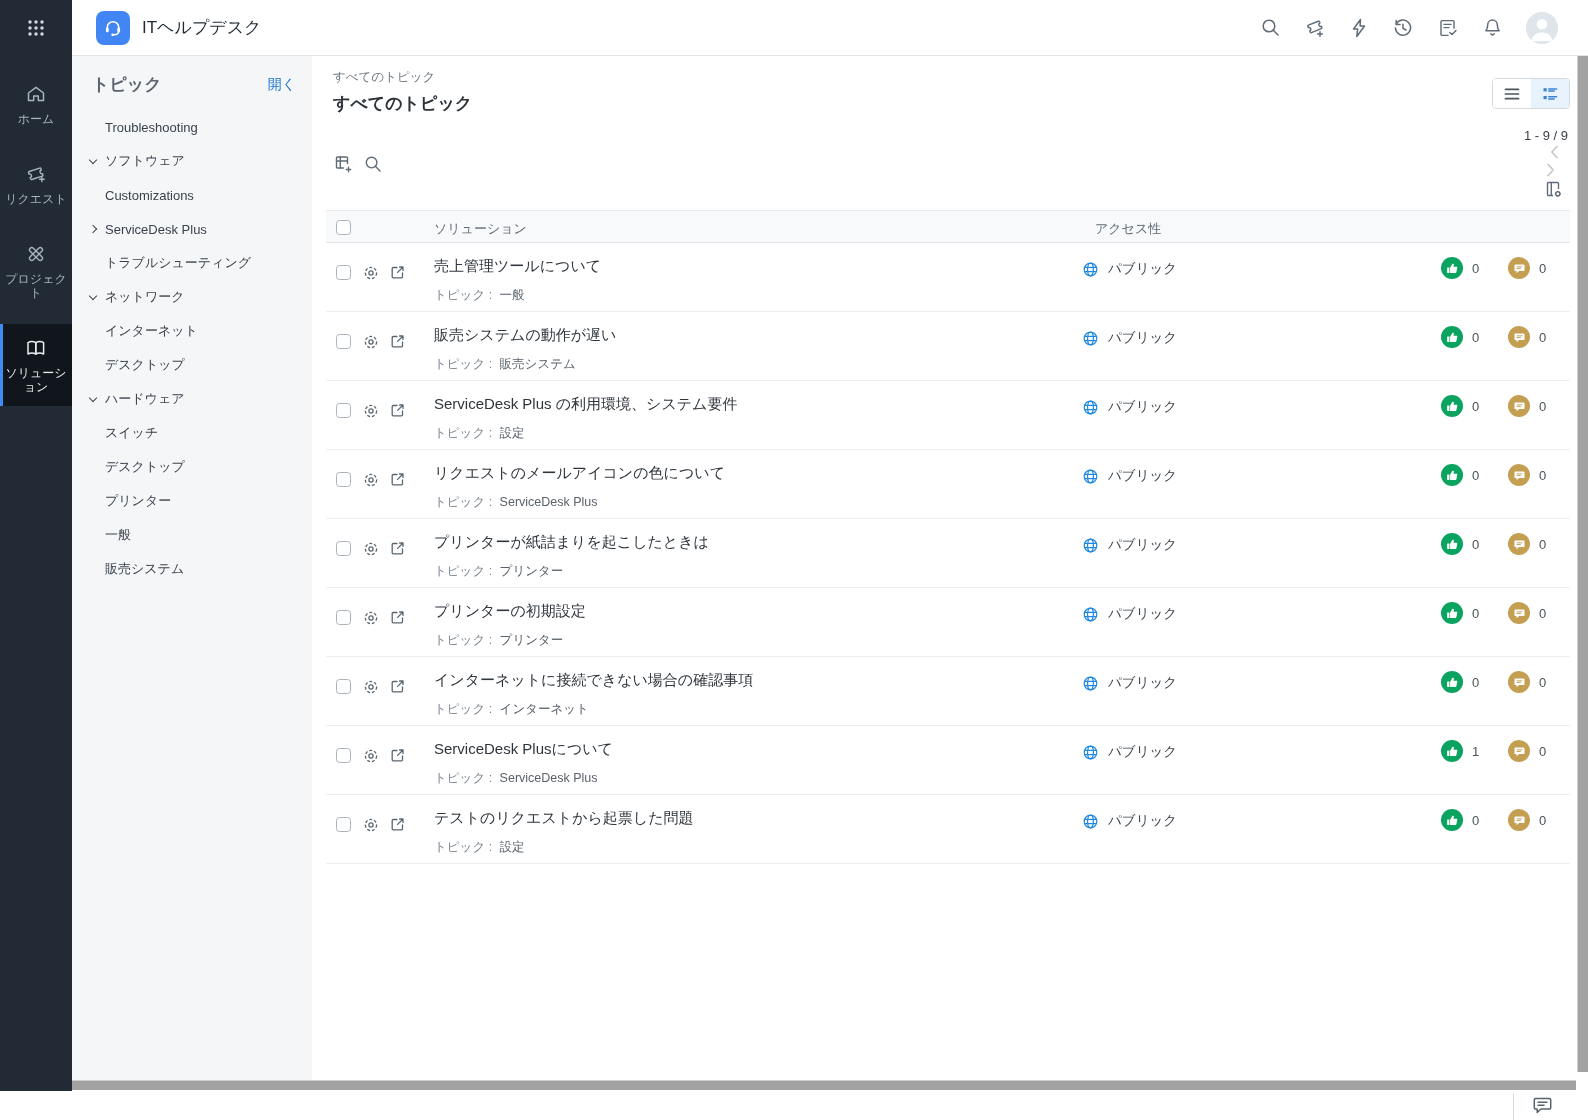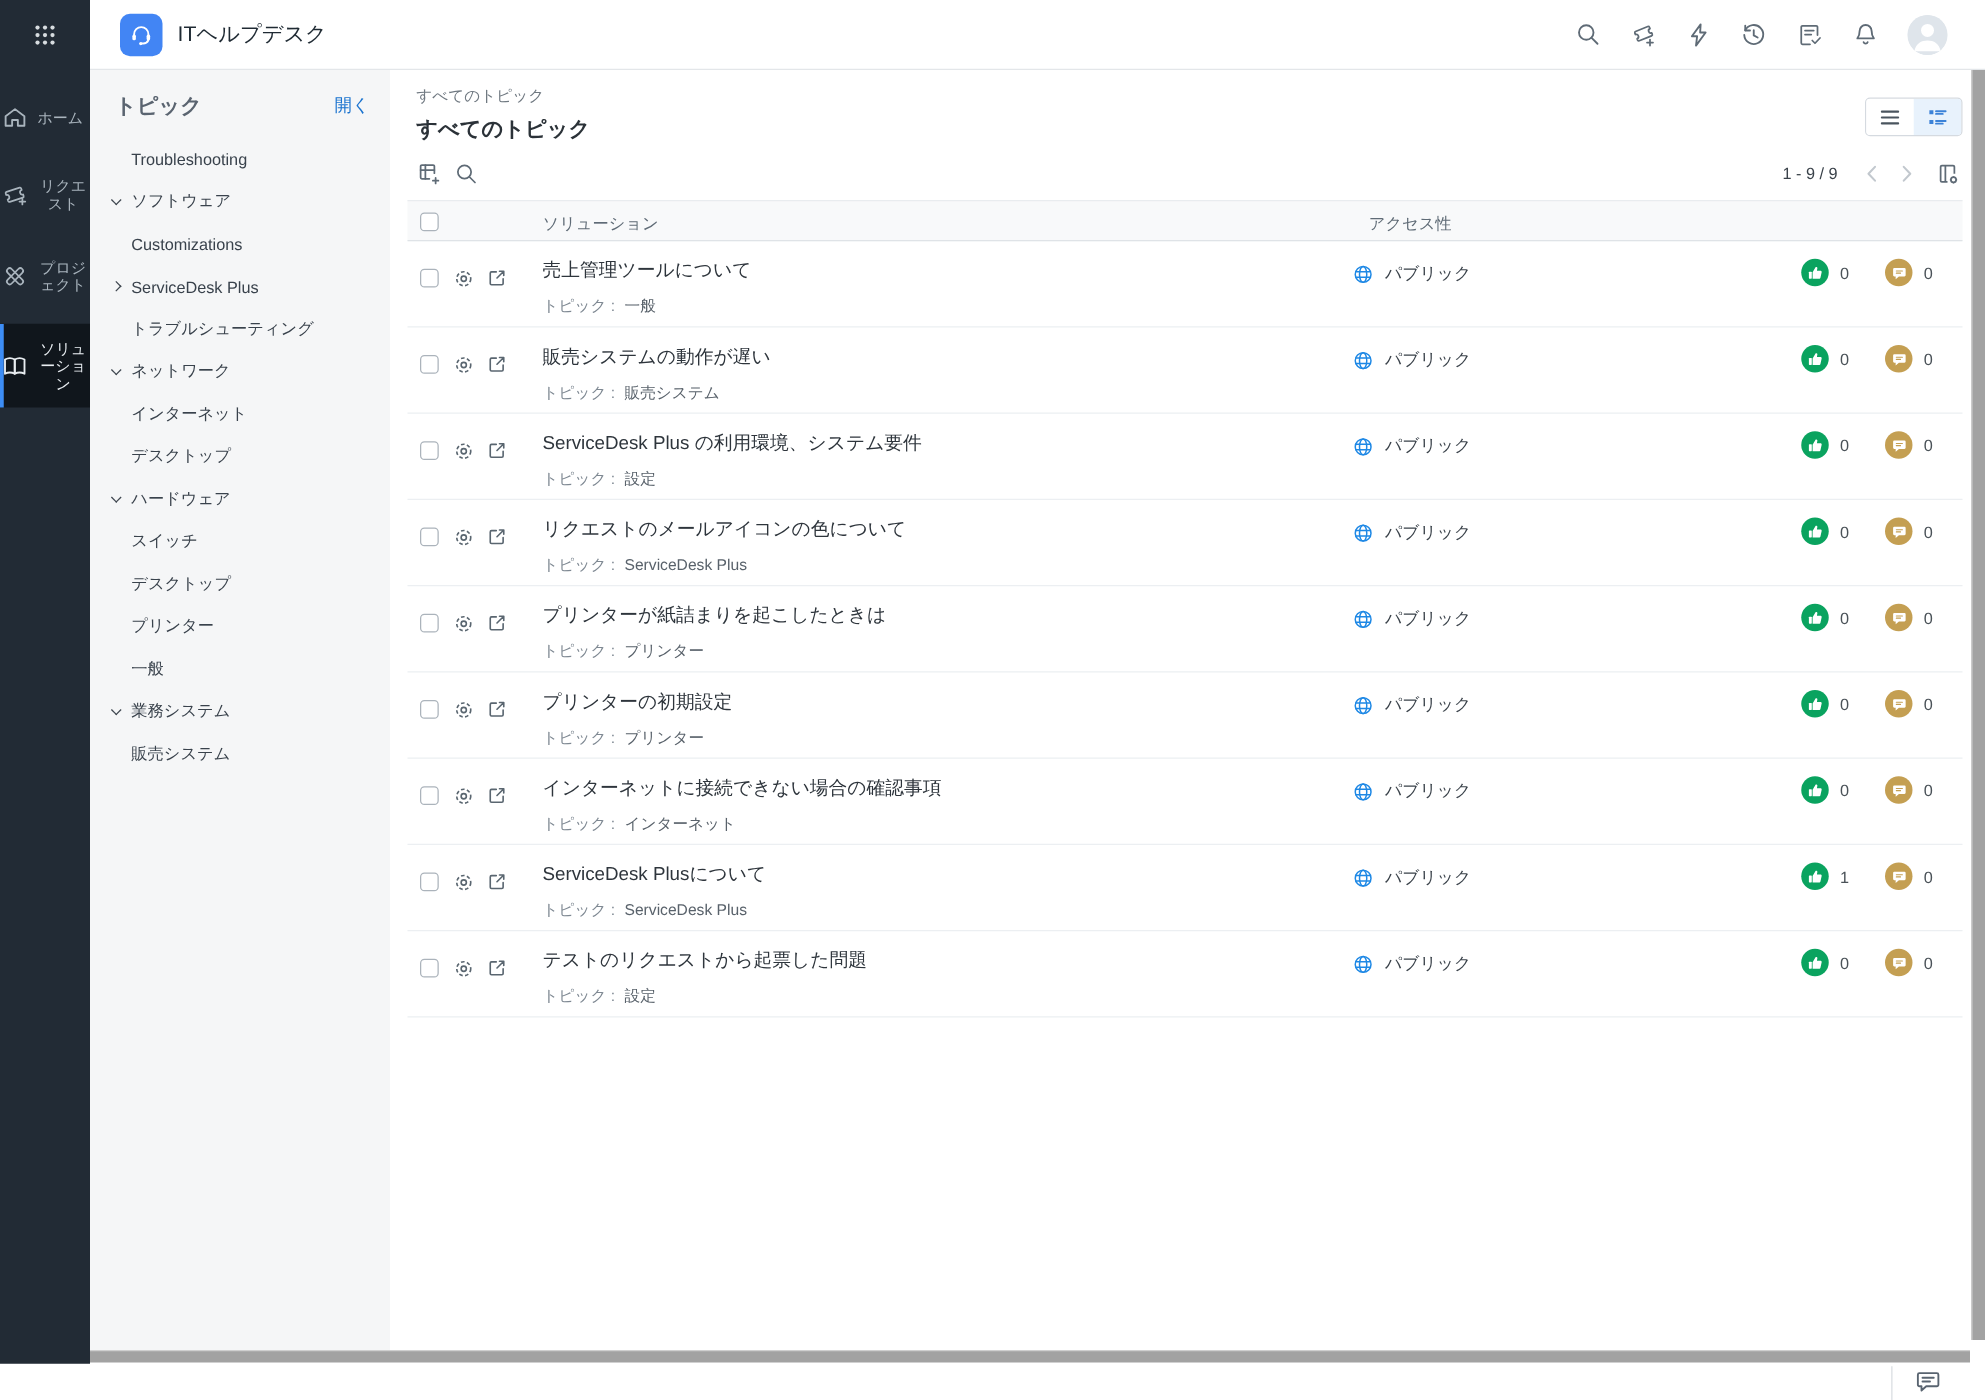--- a/index.html
+++ b/index.html
@@ -7,21 +7,21 @@
   body {
     font-family:"Liberation Sans","DejaVu Sans",sans-serif;
     background:#ffffff; position:relative; overflow:hidden; color:#2E353C;
   }
   svg { display:block; }
 
   
   .app-nav { position:absolute; left:0; top:0; width:72px; height:1091px; background:#222B35; z-index:5; }
   .grid-btn { height:56px; display:flex; align-items:center; justify-content:center; cursor:pointer; }
   .nav-items { display:flex; flex-direction:column; margin-top:14px; }
-  .nav-item { display:flex; flex-direction:row; align-items:center; gap:7px; padding:13px 1px 12px; cursor:pointer; color:#A9B4BD; }
+  .nav-item { display:flex; flex-direction:column; align-items:center; gap:7px; padding:13px 1px 12px; cursor:pointer; color:#A9B4BD; }
   .nav-item .nav-label { font-size:12px; line-height:14px; text-align:center; }
   .nav-item.active { background:#10161C; box-shadow: inset 3px 0 0 #3D8DF5; color:#E8EDF1; }
   .nav-item + .nav-item { margin-top:12px; }
 
   
   .header { position:absolute; left:72px; top:0; width:1516px; height:56px; background:#fff;
             border-bottom:1px solid #E3E6E9; display:flex; align-items:center; z-index:4; }
   .logo { width:34px; height:34px; border-radius:8px; background:#4285F4; margin-left:24px;
           display:flex; align-items:center; justify-content:center; }
   .app-title { font-size:17px; font-weight:500; color:#1F2A33; margin-left:12px; }
@@ -47,21 +47,21 @@
   
   .main { position:absolute; left:312px; top:56px; width:1264px; height:1025px; background:#fff; }
   .breadcrumb { margin:13px 0 0 21px; font-size:12.5px; color:#6F7880; }
   .page-title { margin:6px 0 0 21px; font-size:17px; font-weight:600; color:#2B3238; }
   .view-toggle { position:absolute; top:22px; right:6px; display:flex; border:1px solid #D5DAE0; border-radius:4px; overflow:hidden; }
   .vt-btn { width:38px; height:29px; display:flex; align-items:center; justify-content:center; cursor:pointer; background:#fff; }
   .vt-btn.selected { background:#E8F2FC; }
   .toolbar-row { margin:13px 8px 0 21px; display:flex; align-items:center; }
   .tb-icon { color:#5F6B76; cursor:pointer; display:flex; }
   .tb-icon + .tb-icon { margin-left:9px; }
-  .pager { margin-left:auto; display:flex; align-items:center; }
+  .pager { margin-left:auto; display:flex; align-items:center;flex-direction:column; }
   .page-range { font-size:13px; color:#3A424A; }
   .pg-chev { color:#C2C8CE; cursor:pointer; display:flex; }
   .pg-chev.left { margin-left:19px; }
   .pg-chev.right { margin-left:9px; }
   .col-settings { margin-left:14px; color:#5F6B76; cursor:pointer; display:flex; }
 
   
   .sol-table { position:relative; margin:11px 0 0 14px; width:1244px; }
   .thead { position:relative; height:33px; background:#F8F9FA; border-top:1px solid #E9ECEF; border-bottom:1px solid #DFE3E7; }
   .thead .th { position:absolute; top:9px; font-size:13px; color:#5F6B76; }
@@ -274,24 +274,20 @@
         <span class="tree-label">デスクトップ</span>
       </div>
       <div class="tree-item child chev-none">
         <span class="chev"></span>
         <span class="tree-label">プリンター</span>
       </div>
       <div class="tree-item top chev-none">
         <span class="chev"></span>
         <span class="tree-label">一般</span>
       </div>
-      <div class="tree-item top chev-down">
-        <span class="chev"></span>
-        <span class="tree-label">業務システム</span>
-      </div>
       <div class="tree-item child chev-none">
         <span class="chev"></span>
         <span class="tree-label">販売システム</span>
       </div>
   </div>
 </div>
 
 <div class="main">
   <div class="breadcrumb">すべてのトピック</div>
   <div class="page-title">すべてのトピック</div>

